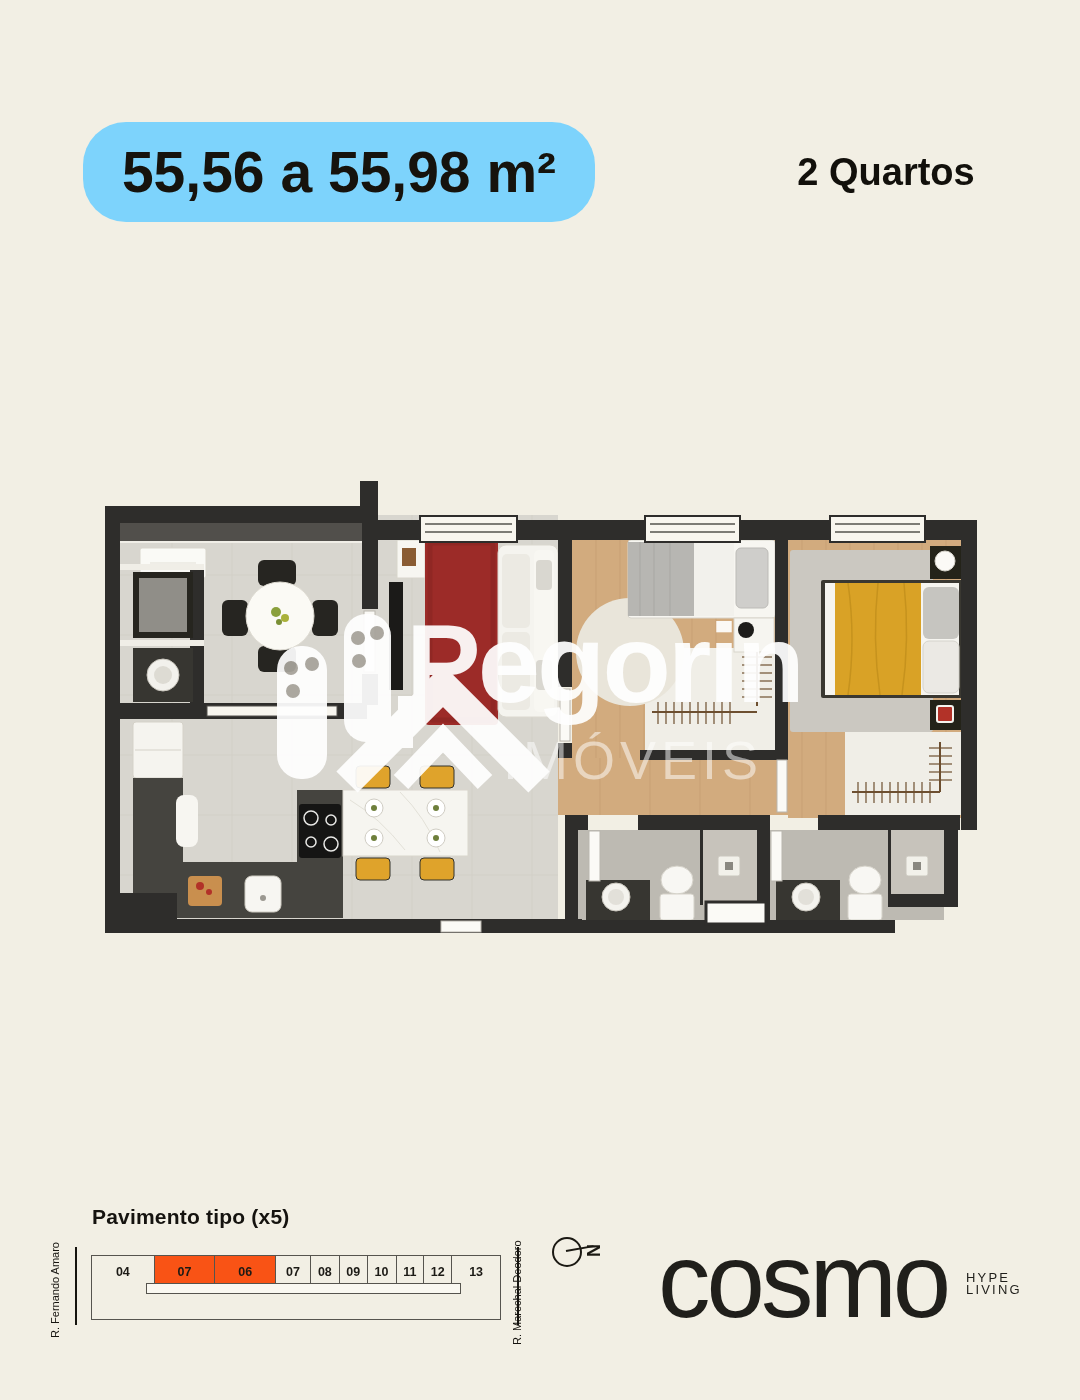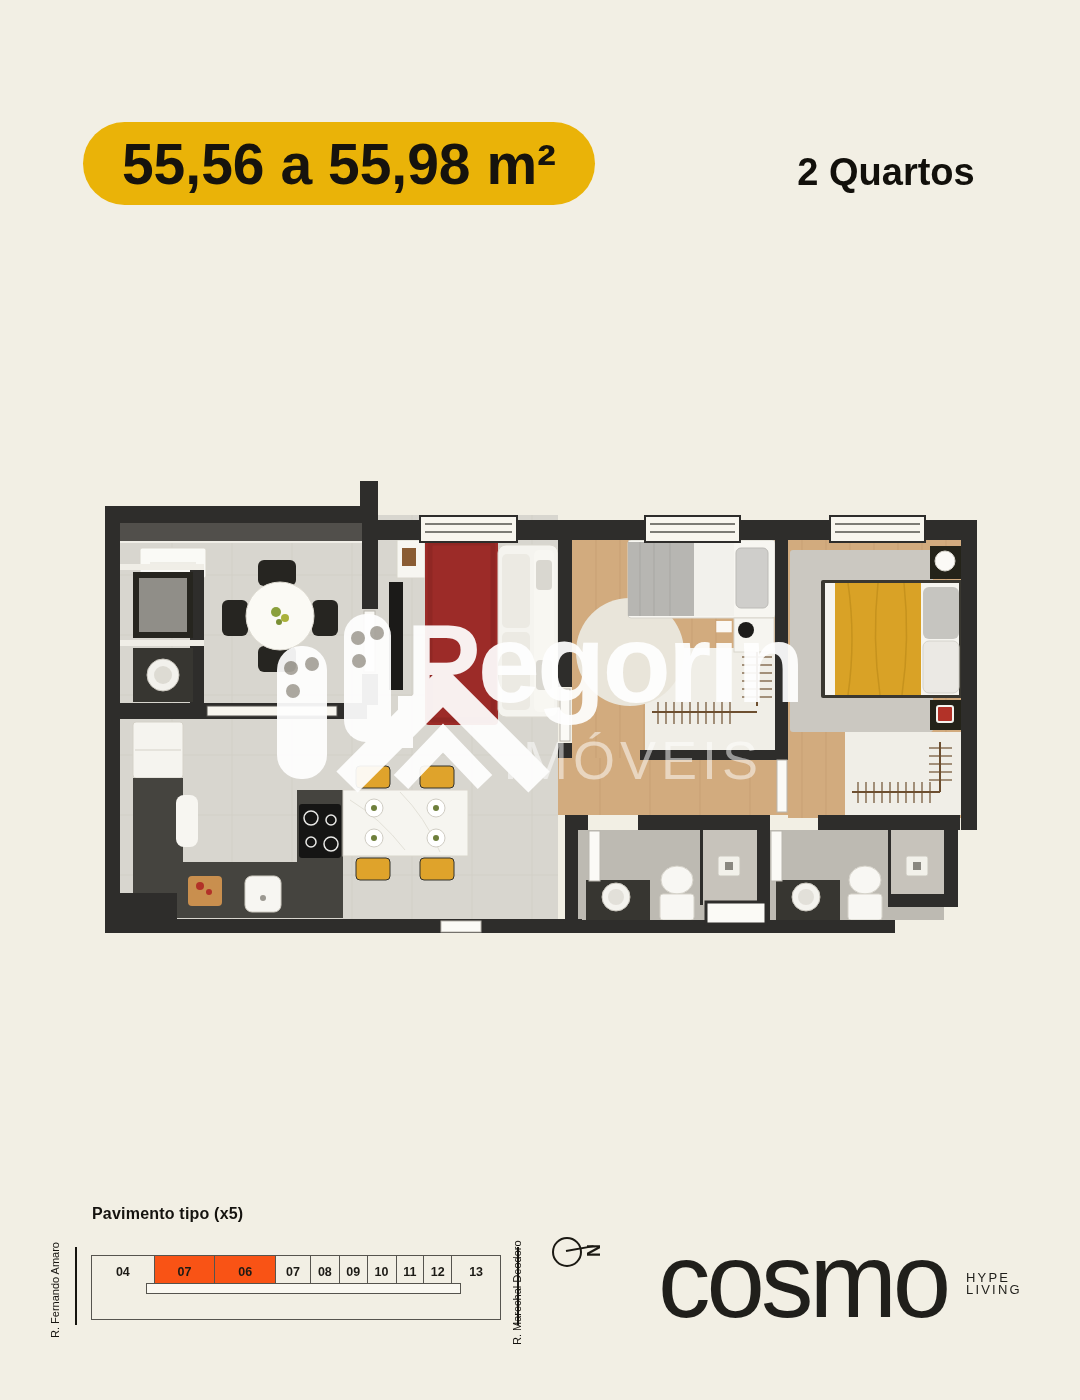--- a/index.html
+++ b/index.html
@@ -1,31 +1,31 @@
 <!DOCTYPE html>
 <html><head>
 <meta charset="utf-8">
 <style>
   * { margin:0; padding:0; box-sizing:border-box; }
   html,body { width:1080px; height:1400px; }
   body { position:relative; background:#f2efe4; font-family:"Liberation Sans", sans-serif; overflow:hidden; }
   .abs { position:absolute; }
 
   
-  .badge { left:83px; top:122px; width:512px; height:83px; background:#eab308;
+  .badge { left:83px; top:122px; width:512px; height:100px; background:#7dd3fc;
            border-radius:43px; display:flex; align-items:center; justify-content:center; }
   .badge span { font-size:57px; font-weight:bold; color:#16130d; letter-spacing:0px; }
   .unit-type { left:780px; top:118px; width:212px; text-align:center; color:#12100b;
                font-size:38px; font-weight:600; line-height:45px;margin-top:32px; }
 
   
   .plan { left:100px; top:478px; width:880px; height:460px; }
 
   
-  .pav-title { left:92px; top:1205px; font-size:16px; font-weight:bold; color:#15130f; letter-spacing:0.2px; }
+  .pav-title { left:92px; top:1205px; font-size:21px; font-weight:bold; color:#15130f; letter-spacing:0.2px; }
   .grid { left:91px; top:1255px; width:410px; height:65px; border:1.4px solid #56544e; background:#f2efe4; }
   .row { display:flex; height:31px; }
   .row.top { border-bottom:1.3px solid #56544e; }
   .cell { display:flex; align-items:center; justify-content:center; font-size:12.5px;
           font-weight:bold; color:#1c1a15; border-right:1.2px solid #56544e; height:100%; }
   .cell:last-child { border-right:none; }
   .hl { background:#f95315; }
   .elev { background:#d7d6d1; flex-direction:column; font-size:8px; line-height:7px; font-weight:bold; }
   .w63{width:63px}.w61{width:61px}.w32{width:32px}.w30{width:30px}.w28{width:28px}
   .w29{width:29px}.w50{width:50px}.w35{width:35px}.w48{width:48px}

